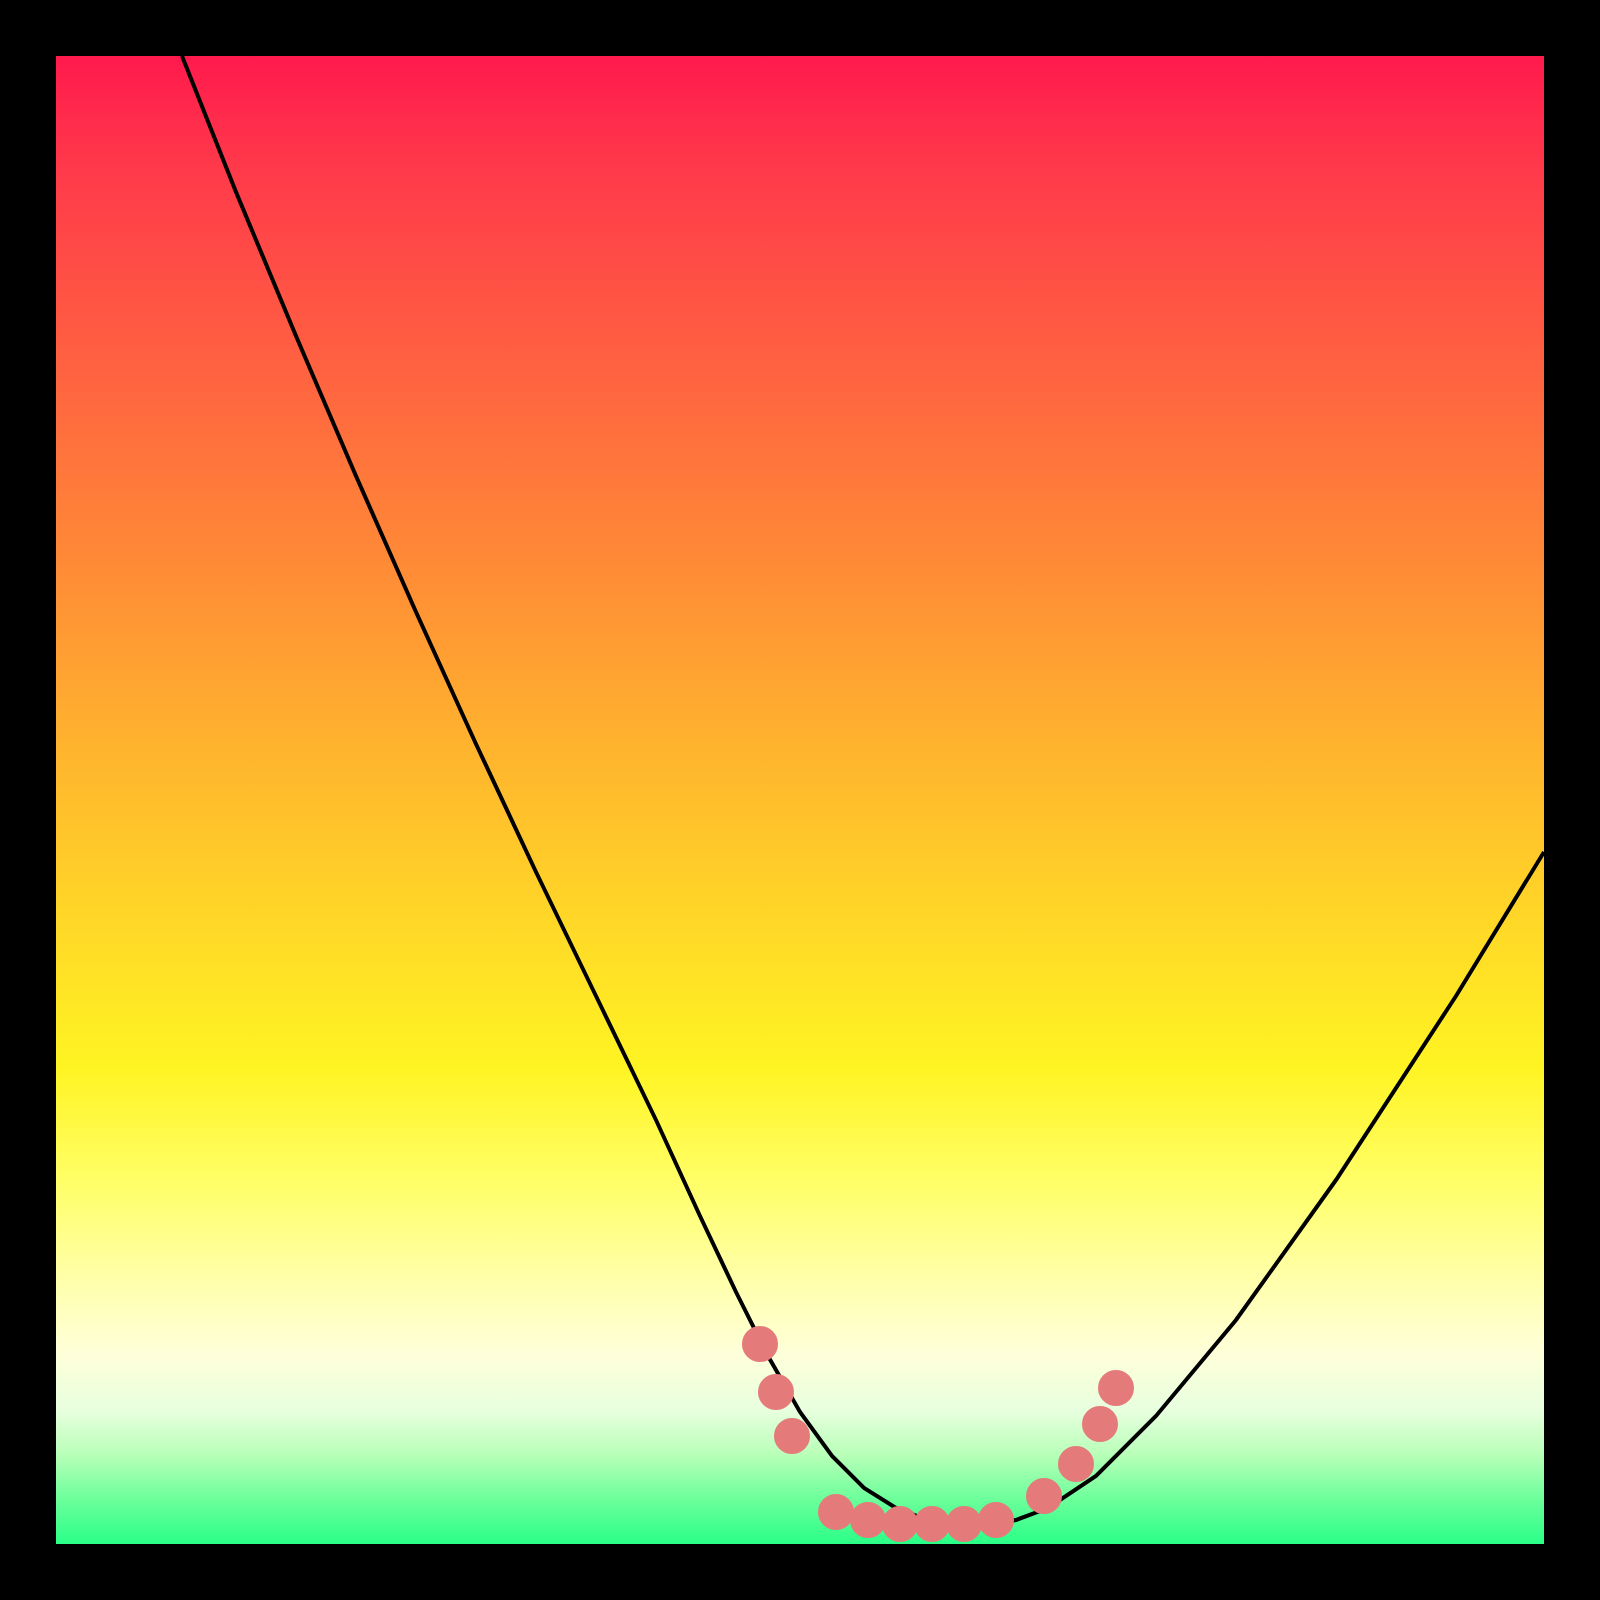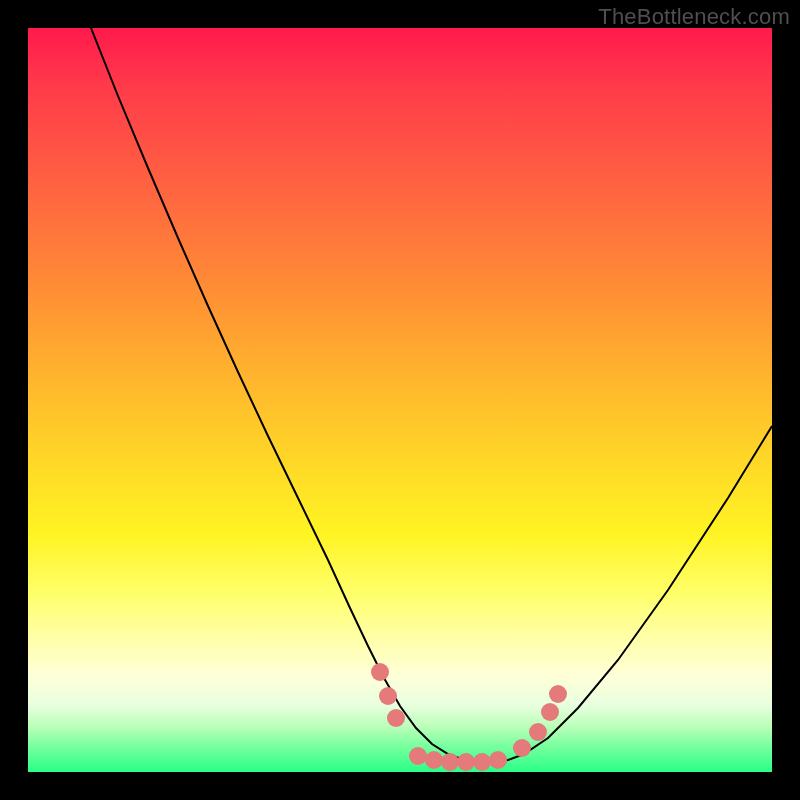--- a/index.html
+++ b/index.html
@@ -60,21 +60,20 @@
     font-size: 22px;
     letter-spacing: 0.2px;
     font-weight: 400;
   }
 </style>
 </head>
 <body>
 
 <div class="frame">
 
-  <div class="watermark">TheBottleneck.com</div>
 
   <div class="plot">
     <svg class="curve" viewBox="0 0 744 744" preserveAspectRatio="none">
       <path fill="none" stroke="#000" stroke-width="2" d="M63 0 L90 68 L120 140 L150 210 L180 278 L210 344 L240 408 L270 470 L300 532 L322 580 L340 618 L356 650 L372 678 L388 700 L404 716 L420 726 L436 732 L452 734 L468 734 L480 732 L496 726 L520 710 L550 680 L590 632 L640 562 L700 470 L744 398"></path>
       <g id="marker-group">
           <circle cx="352" cy="644" r="9" fill="#e47a7a"></circle>
           <circle cx="360" cy="668" r="9" fill="#e47a7a"></circle>
           <circle cx="368" cy="690" r="9" fill="#e47a7a"></circle>
           <circle cx="390" cy="728" r="9" fill="#e47a7a"></circle>
           <circle cx="406" cy="732" r="9" fill="#e47a7a"></circle>

